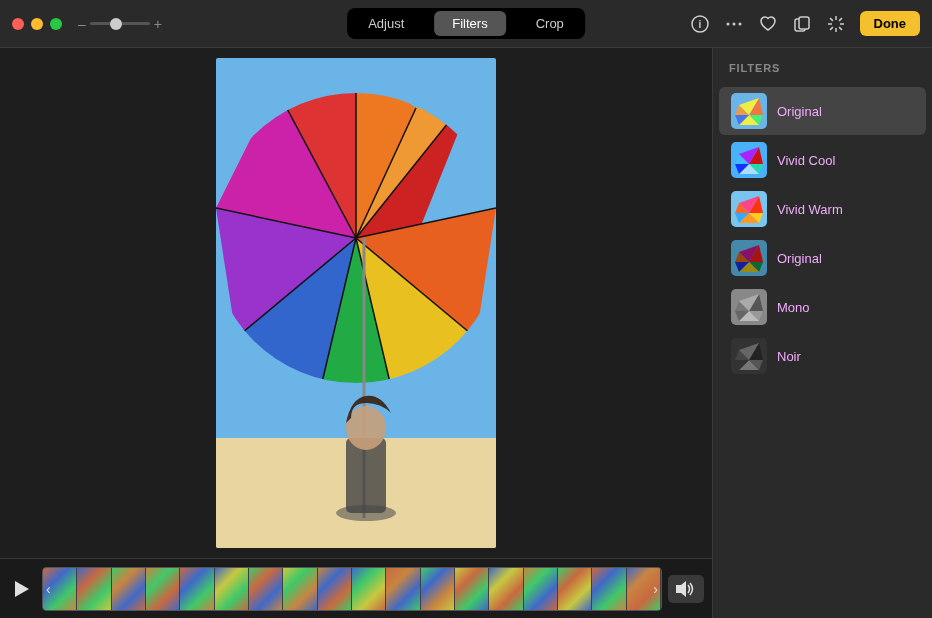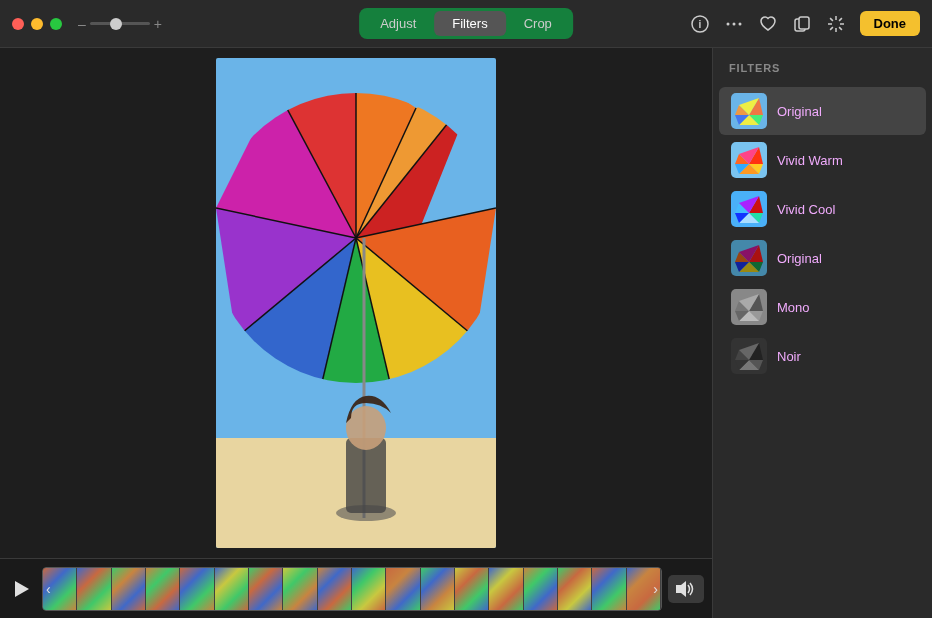--- a/index.html
+++ b/index.html
@@ -64,23 +64,23 @@
       position: absolute;
       top: -4.5px;
       left: 20px;
     }
 
     .toolbar-tabs {
       position: absolute;
       left: 50%;
       transform: translateX(-50%);
       display: flex;
-      gap: 0;
-      align-items: center;
-      background: #15803d;
+      gap: 12px;
+      align-items: center;
+      background: #000000;
       border-radius: 8px;
       padding: 3px;
     }
     .toolbar-tab {
       padding: 5px 18px;
       border-radius: 6px;
       font-size: 13px;
       color: #ccc;
       cursor: pointer;
       user-select: none;
@@ -473,45 +473,45 @@
             <path d="M18 22 L8 12 L28 5 Z" fill="#ee4"></path>
           </svg>
         </div>
         <span class="filter-name">Original</span>
       </div>
 
 
       <div class="filter-item">
         <div class="filter-thumb">
           <svg viewBox="0 0 36 36">
+              <rect width="36" height="36" fill="#4ab0f8"></rect>
+            <path d="M18 22 L28 5 L32 22 Z" fill="#cc1111"></path>
+            <path d="M18 22 L32 22 L28 32 Z" fill="#22ddaa"></path>
+            <path d="M18 22 L28 32 L8 32 Z" fill="#aaddff"></path>
+            <path d="M18 22 L8 32 L4 22 Z" fill="#1133ff"></path>
+            <path d="M18 22 L4 22 L8 12 Z" fill="#44bbff"></path>
+            <path d="M18 22 L8 12 L28 5 Z" fill="#aa22ff"></path>
+          </svg>
+        </div>
+        <span class="filter-name">Vivid Cool</span>
+      </div>
+
+      <div class="filter-item">
+        <div class="filter-thumb">
+          <svg viewBox="0 0 36 36">
               <rect width="36" height="36" fill="#7ac4f0"></rect>
             <path d="M18 22 L28 5 L32 22 Z" fill="#ff3311"></path>
             <path d="M18 22 L32 22 L28 32 Z" fill="#ffcc22"></path>
             <path d="M18 22 L28 32 L8 32 Z" fill="#ff9922"></path>
             <path d="M18 22 L8 32 L4 22 Z" fill="#33aaff"></path>
             <path d="M18 22 L4 22 L8 12 Z" fill="#ff6622"></path>
             <path d="M18 22 L8 12 L28 5 Z" fill="#ff4488"></path>
           </svg>
         </div>
         <span class="filter-name">Vivid Warm</span>
-      </div>
-
-      <div class="filter-item">
-        <div class="filter-thumb">
-          <svg viewBox="0 0 36 36">
-              <rect width="36" height="36" fill="#4ab0f8"></rect>
-            <path d="M18 22 L28 5 L32 22 Z" fill="#cc1111"></path>
-            <path d="M18 22 L32 22 L28 32 Z" fill="#22ddaa"></path>
-            <path d="M18 22 L28 32 L8 32 Z" fill="#aaddff"></path>
-            <path d="M18 22 L8 32 L4 22 Z" fill="#1133ff"></path>
-            <path d="M18 22 L4 22 L8 12 Z" fill="#44bbff"></path>
-            <path d="M18 22 L8 12 L28 5 Z" fill="#aa22ff"></path>
-          </svg>
-        </div>
-        <span class="filter-name">Vivid Cool</span>
       </div>
 
       <div class="filter-item">
         <div class="filter-thumb">
           <svg viewBox="0 0 36 36">
               <rect width="36" height="36" fill="#4488aa"></rect>
             <path d="M18 22 L28 5 L32 22 Z" fill="#aa1111"></path>
             <path d="M18 22 L32 22 L28 32 Z" fill="#116633"></path>
             <path d="M18 22 L28 32 L8 32 Z" fill="#998811"></path>
             <path d="M18 22 L8 32 L4 22 Z" fill="#112299"></path>

